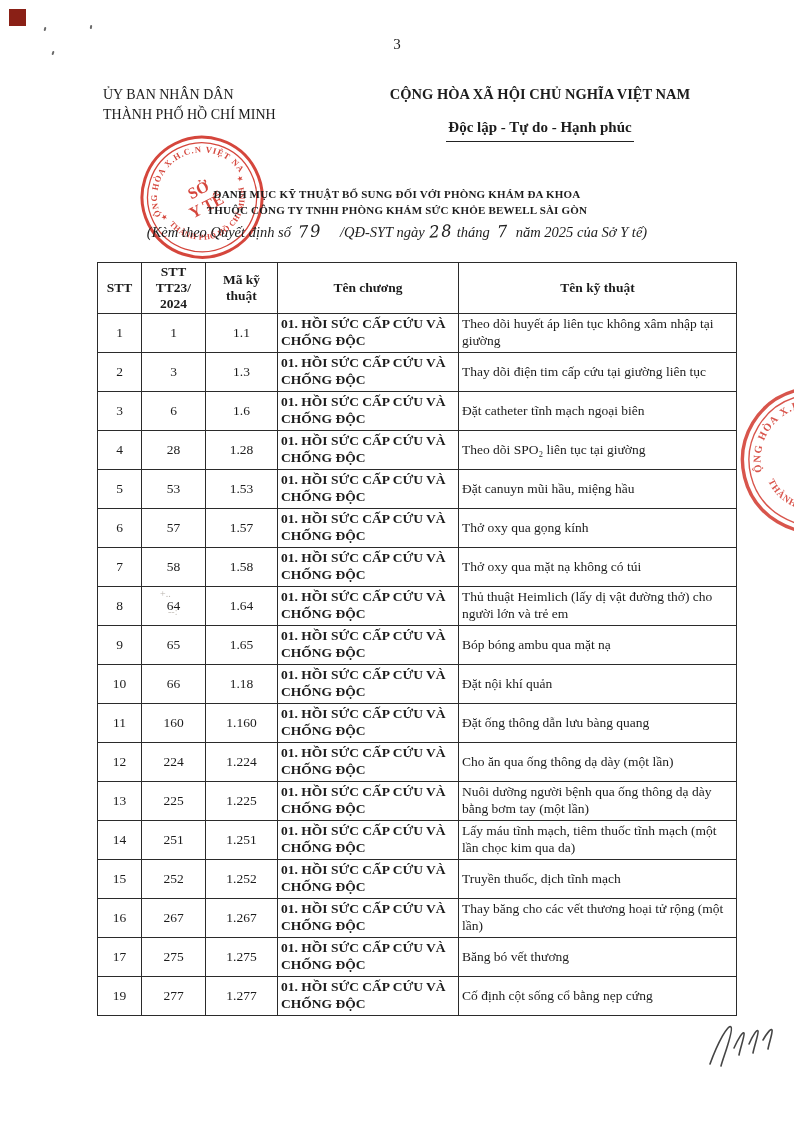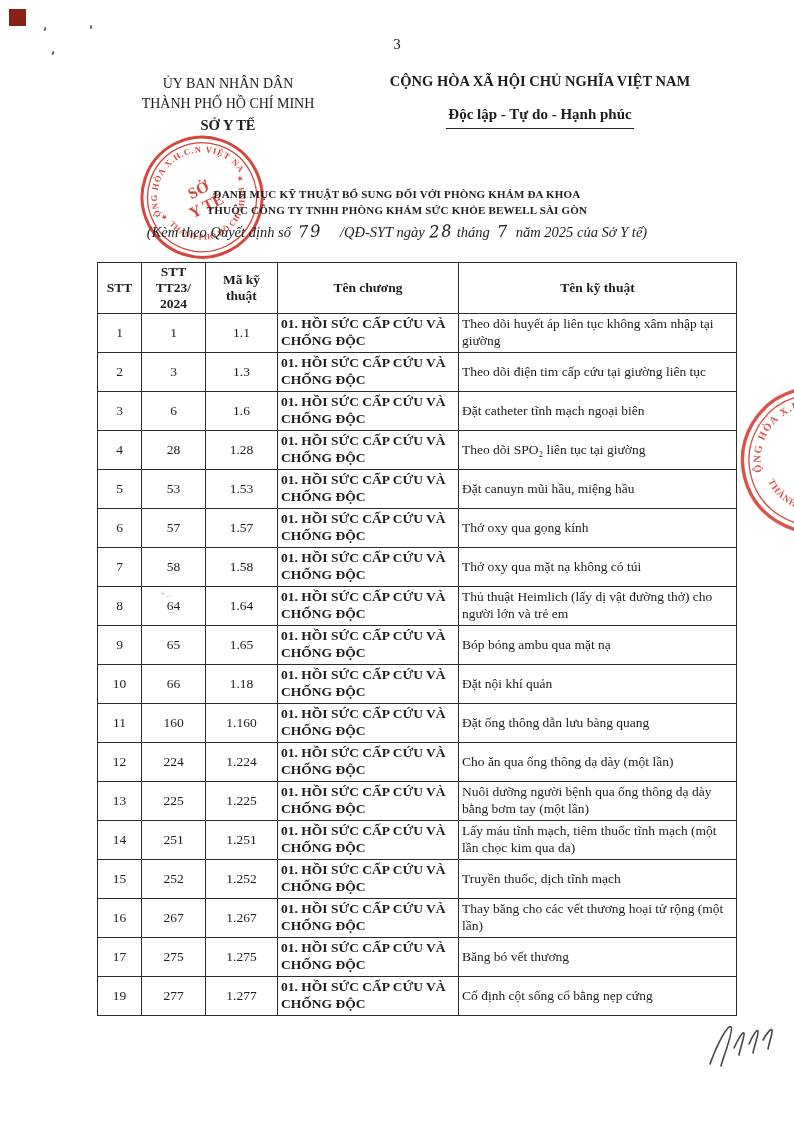--- a/index.html
+++ b/index.html
@@ -2,23 +2,23 @@
 <html><head>
 <meta charset="utf-8">
 <style>
   html,body{margin:0;padding:0;background:#e8e8e8;}
   .page{
     position:relative;width:794px;height:1123px;margin:0 auto;background:#ffffff;
     overflow:hidden;font-family:"Liberation Serif","DejaVu Serif",serif;color:#1c1c1c;
   }
   .page-number{position:absolute;top:36px;left:0;width:100%;text-align:center;font-size:15px;}
   .header-row{position:absolute;top:70px;left:0;width:100%;}
-  .hdr-left{position:absolute;left:103px;top:4px;width:250px;text-align:center;font-size:14px;line-height:1.45;}
+  .hdr-left{position:absolute;left:103px;top:15px;width:250px;text-align:left;font-size:14px;line-height:1.45;}
   .hdr-left .org{font-weight:bold;font-size:14.5px;}
-  .hdr-right{position:absolute;left:365px;top:3px;width:350px;text-align:center;}
+  .hdr-right{position:absolute;left:365px;top:16px;width:350px;text-align:center;}
   .hdr-right .nation{font-weight:bold;font-size:14.5px;}
   .hdr-right .motto{font-weight:bold;font-size:15px;margin-top:16px;text-align:center;}
   .hdr-right .rule{width:188px;border-top:1.4px solid #222;margin:5px auto 0;height:0;}
   .doc-title{position:absolute;top:187px;left:60px;width:674px;text-align:center;
     font-weight:bold;font-size:11px;line-height:1.42;letter-spacing:.2px;}
   .doc-subtitle{position:absolute;top:222px;left:60px;width:674px;text-align:center;
     font-style:italic;font-size:14.5px;}
   .hand{font-family:"DejaVu Serif",serif;font-style:italic;font-size:16.5px;
     letter-spacing:1.5px;display:inline-block;transform:rotate(-4deg);margin:0 7px;color:#222;}
   .hand.gap{margin-right:18px;}
@@ -52,21 +52,20 @@
   <div class="speck" style="left:52px;top:51px;transform:rotate(18deg);"></div>
   <div class="pencil" style="left:160px;top:588px;">+..</div>
   <div class="pencil" style="left:168px;top:606px;color:#c7c2bc;">--:</div>
 
   <div class="page-number">3</div>
 
   <div class="header-row">
     <div class="hdr-left">
       <div>ỦY BAN NHÂN DÂN</div>
       <div>THÀNH PHỐ HỒ CHÍ MINH</div>
-      <div class="org">SỞ Y TẾ</div>
     </div>
     <div class="hdr-right">
       <div class="nation">CỘNG HÒA XÃ HỘI CHỦ NGHĨA VIỆT NAM</div>
       <div class="motto">Độc lập - Tự do - Hạnh phúc</div>
       <div class="rule"></div>
     </div>
   </div>
 
   <div class="stamp" style="left:132px;top:126px;transform:rotate(-27deg);">
     <svg width="142" height="142" viewBox="0 0 142 142">
@@ -139,21 +138,21 @@
           <td class="c-center">1</td>
           <td class="c-center">1.1</td>
           <td class="c-chuong">01. HỒI SỨC CẤP CỨU VÀ CHỐNG ĐỘC</td>
           <td class="c-ten">Theo dõi huyết áp liên tục không xâm nhập tại giường</td>
         </tr>
         <tr>
           <td class="c-center">2</td>
           <td class="c-center">3</td>
           <td class="c-center">1.3</td>
           <td class="c-chuong">01. HỒI SỨC CẤP CỨU VÀ CHỐNG ĐỘC</td>
-          <td class="c-ten">Theo dõi điện tim cấp cứu tại giường liên tục</td>
+          <td class="c-ten">Thay dõi điện tim cấp cứu tại giường liên tục</td>
         </tr>
         <tr>
           <td class="c-center">3</td>
           <td class="c-center">6</td>
           <td class="c-center">1.6</td>
           <td class="c-chuong">01. HỒI SỨC CẤP CỨU VÀ CHỐNG ĐỘC</td>
           <td class="c-ten">Đặt catheter tĩnh mạch ngoại biên</td>
         </tr>
         <tr>
           <td class="c-center">4</td>

